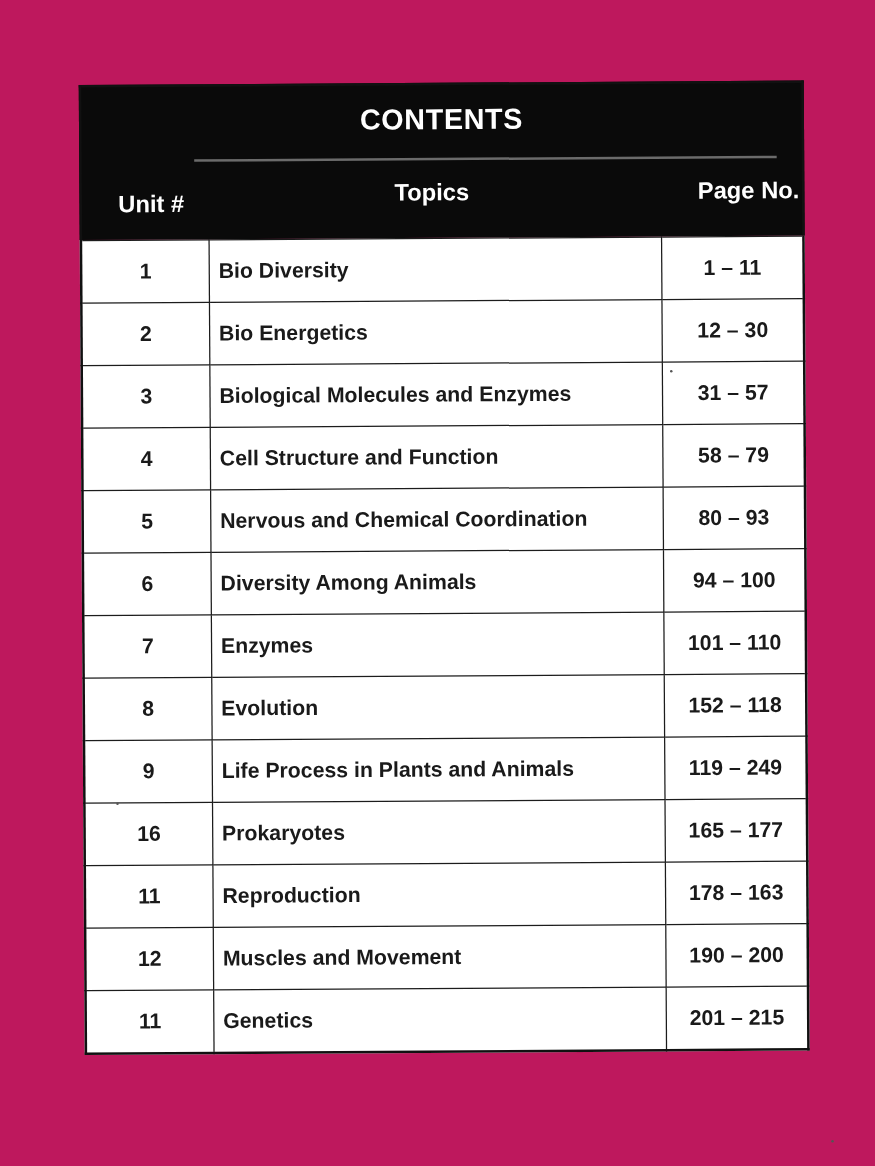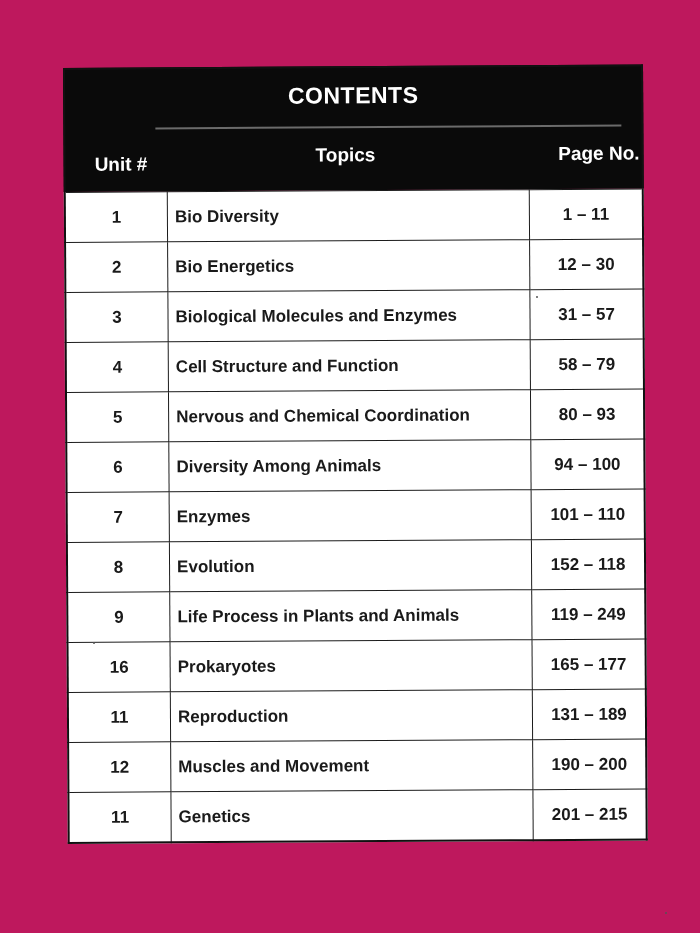--- a/index.html
+++ b/index.html
@@ -162,21 +162,21 @@
             <td class="pages">119 – 249</td>
           </tr>
         <tr>
             <td class="unit">16</td>
             <td class="topic">Prokaryotes</td>
             <td class="pages">165 – 177</td>
           </tr>
         <tr>
             <td class="unit">11</td>
             <td class="topic">Reproduction</td>
-            <td class="pages">131 – 189</td>
+            <td class="pages">178 – 163</td>
           </tr>
         <tr>
             <td class="unit">12</td>
             <td class="topic">Muscles and Movement</td>
             <td class="pages">190 – 200</td>
           </tr>
         <tr>
             <td class="unit">11</td>
             <td class="topic">Genetics</td>
             <td class="pages">201 – 215</td>

